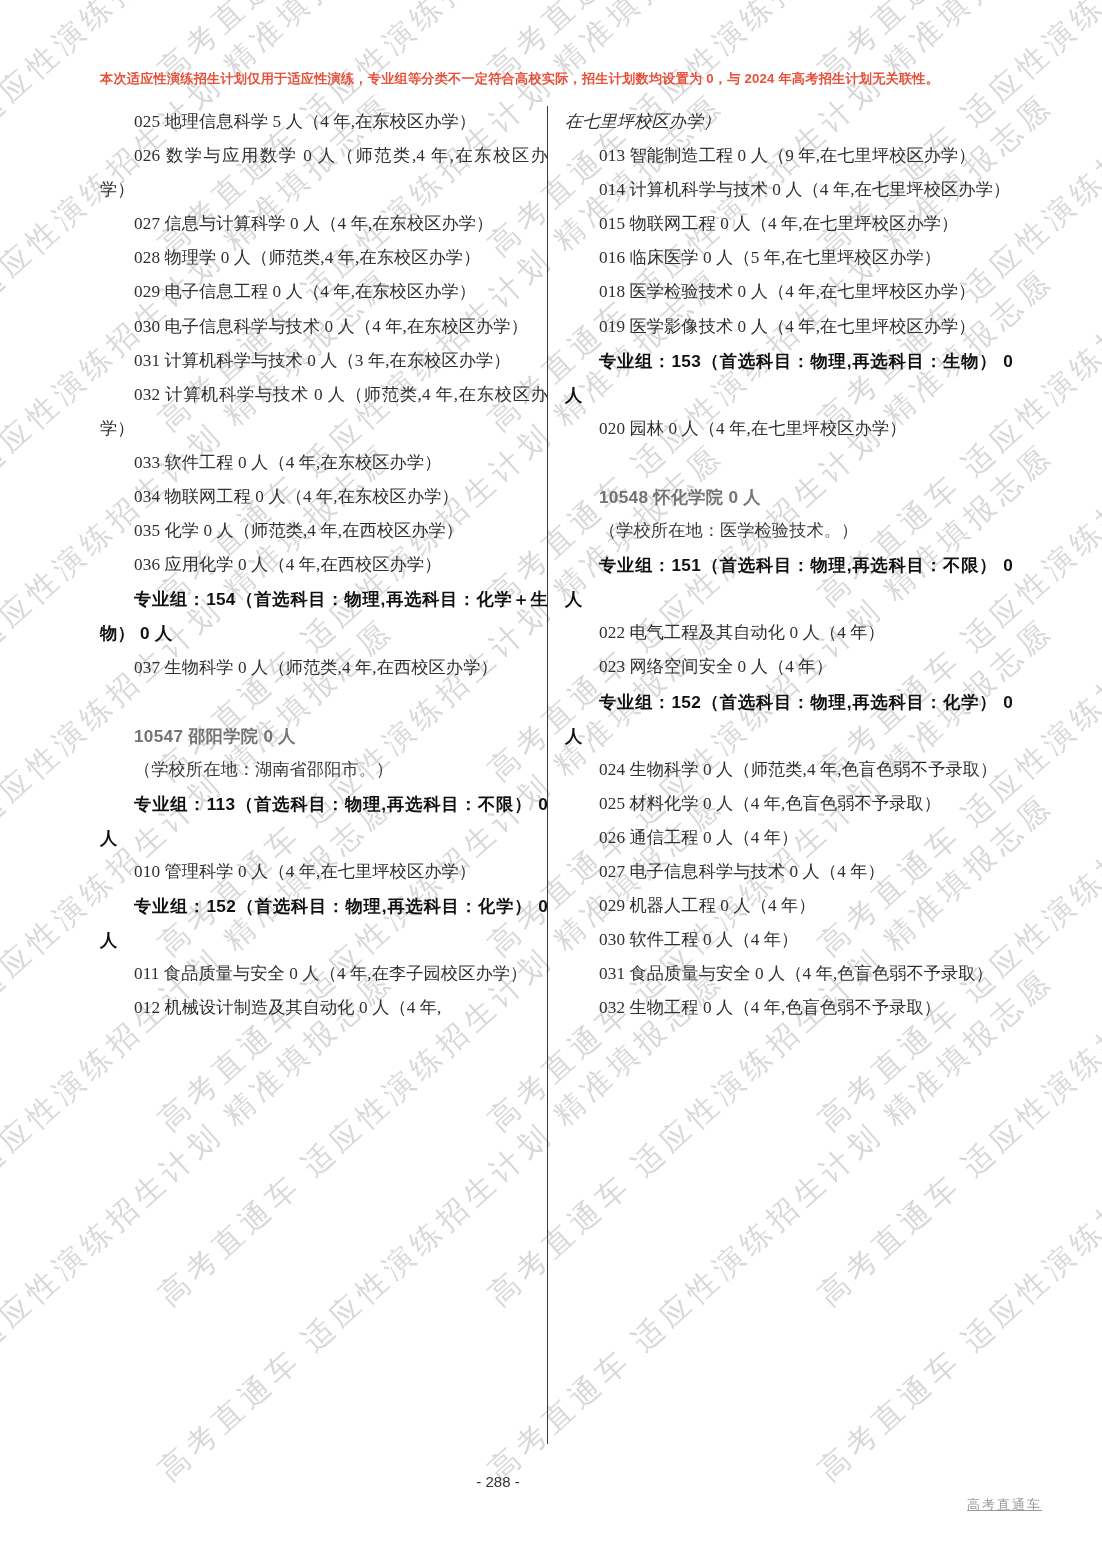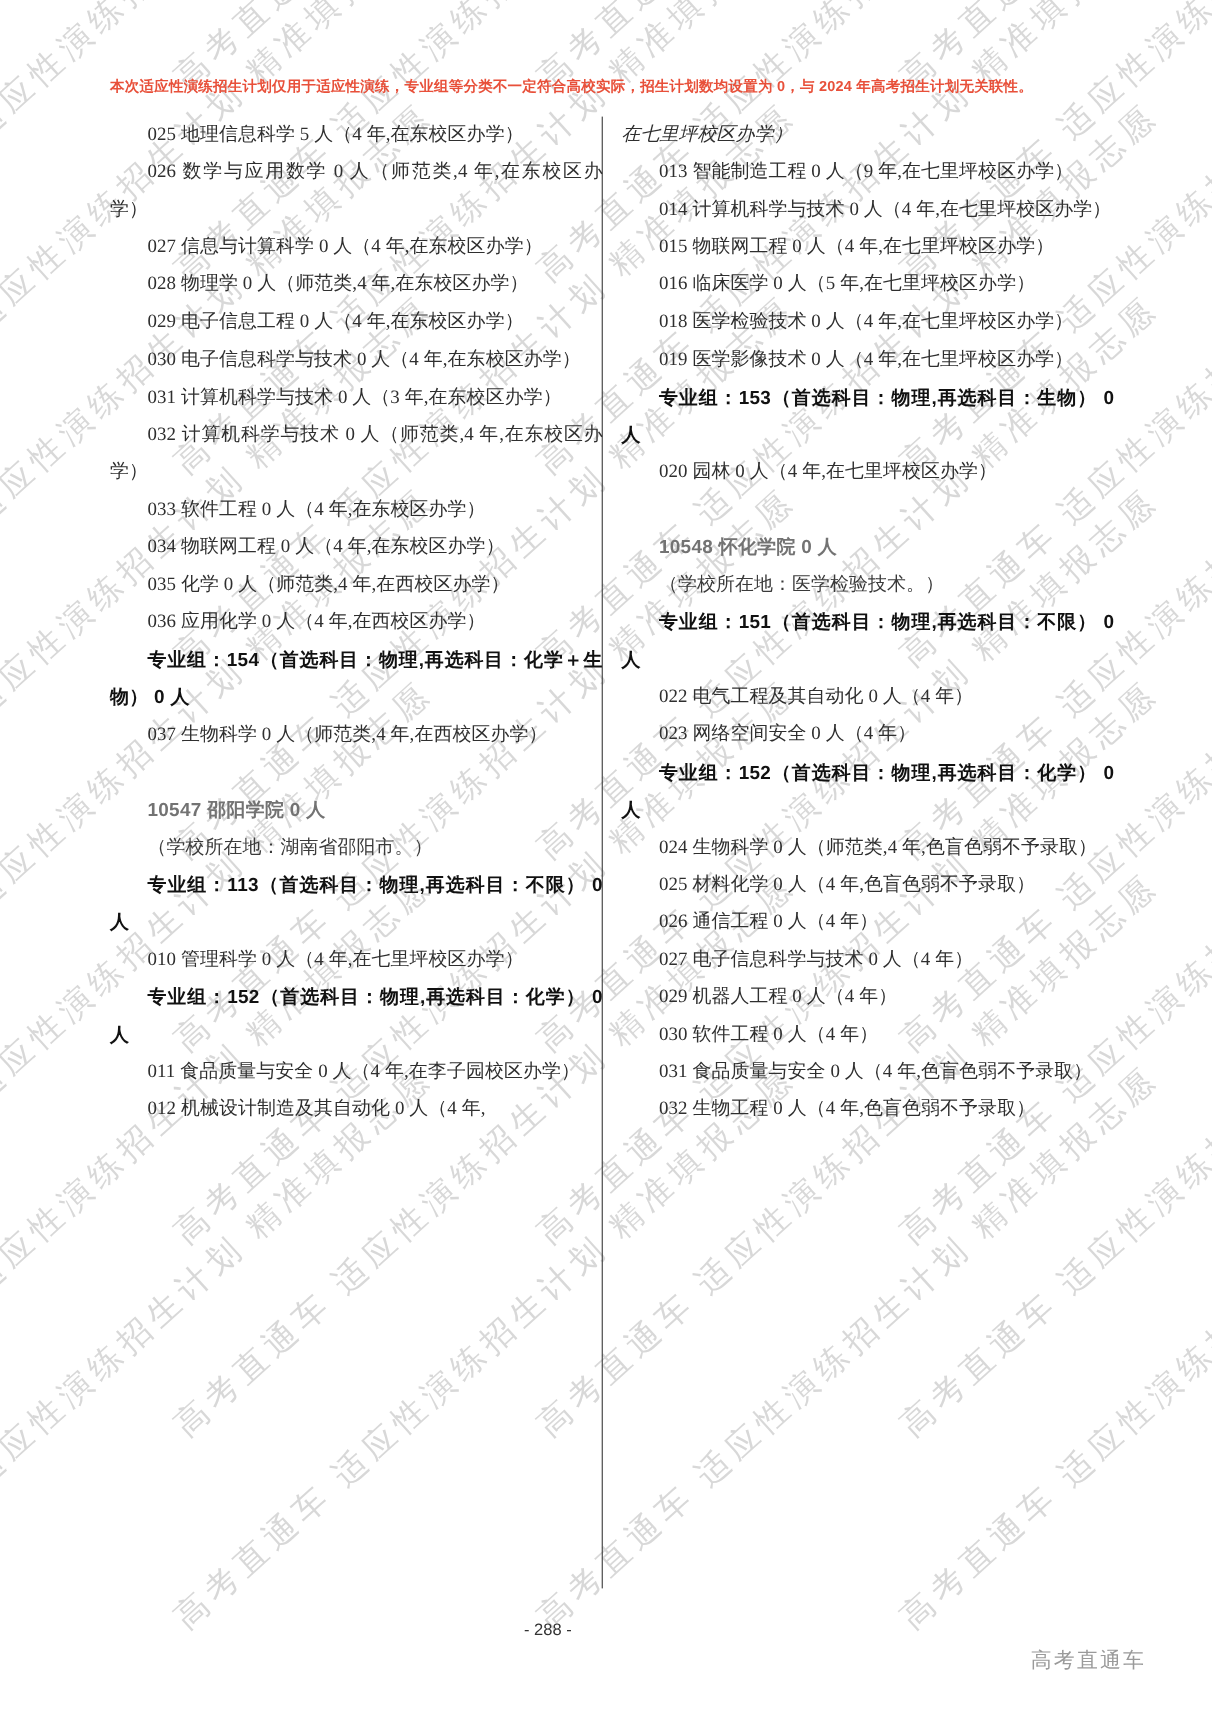--- a/index.html
+++ b/index.html
@@ -134,25 +134,26 @@
     font-size: 15px;
     color: #333;
     font-family: "Liberation Sans", "DejaVu Sans", sans-serif;
     z-index: 3;
     margin-top: 30px;
   }
   .brand {
     position: absolute;
     right: 60px;
     top: 1496px;
-    font-size: 19px;
+    font-size: 13px;
     color: #9a9a9a;
     letter-spacing: 2px;
     font-family: "Liberation Sans", "DejaVu Sans", sans-serif;
     z-index: 3;
+    text-decoration: underline;
   }
 </style>
 </head>
 <body>
 
 <div class="page">
 
   <div class="wm-layer" id="wm-layer">
       <div class="wm" style="left: -180px; top: 60px;">高考直通车 适应性演练招生计划 精准填报志愿</div>
       <div class="wm" style="left: 150px; top: 60px;">高考直通车 适应性演练招生计划 精准填报志愿</div>

